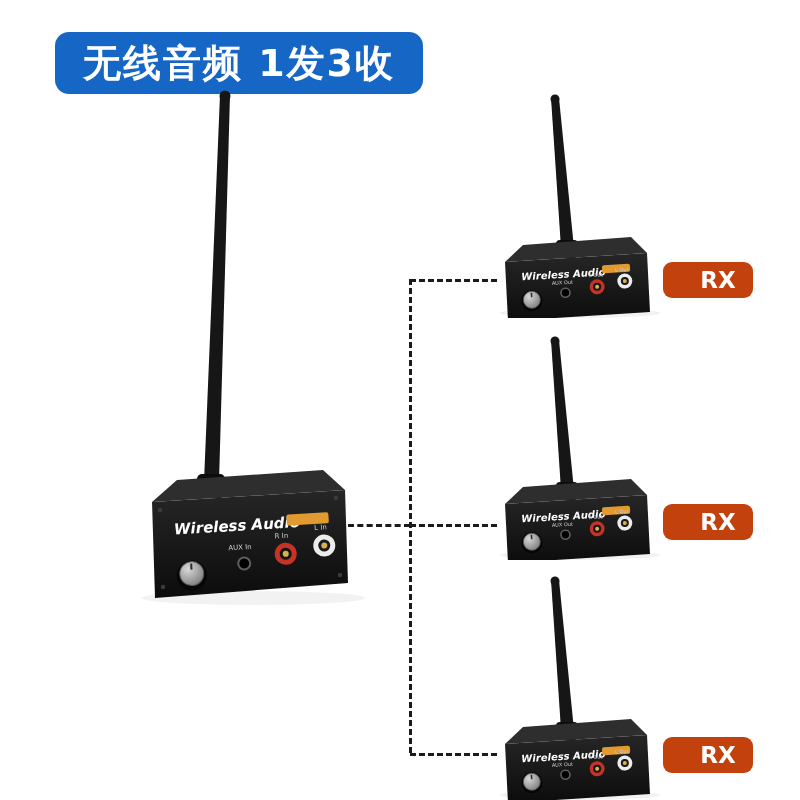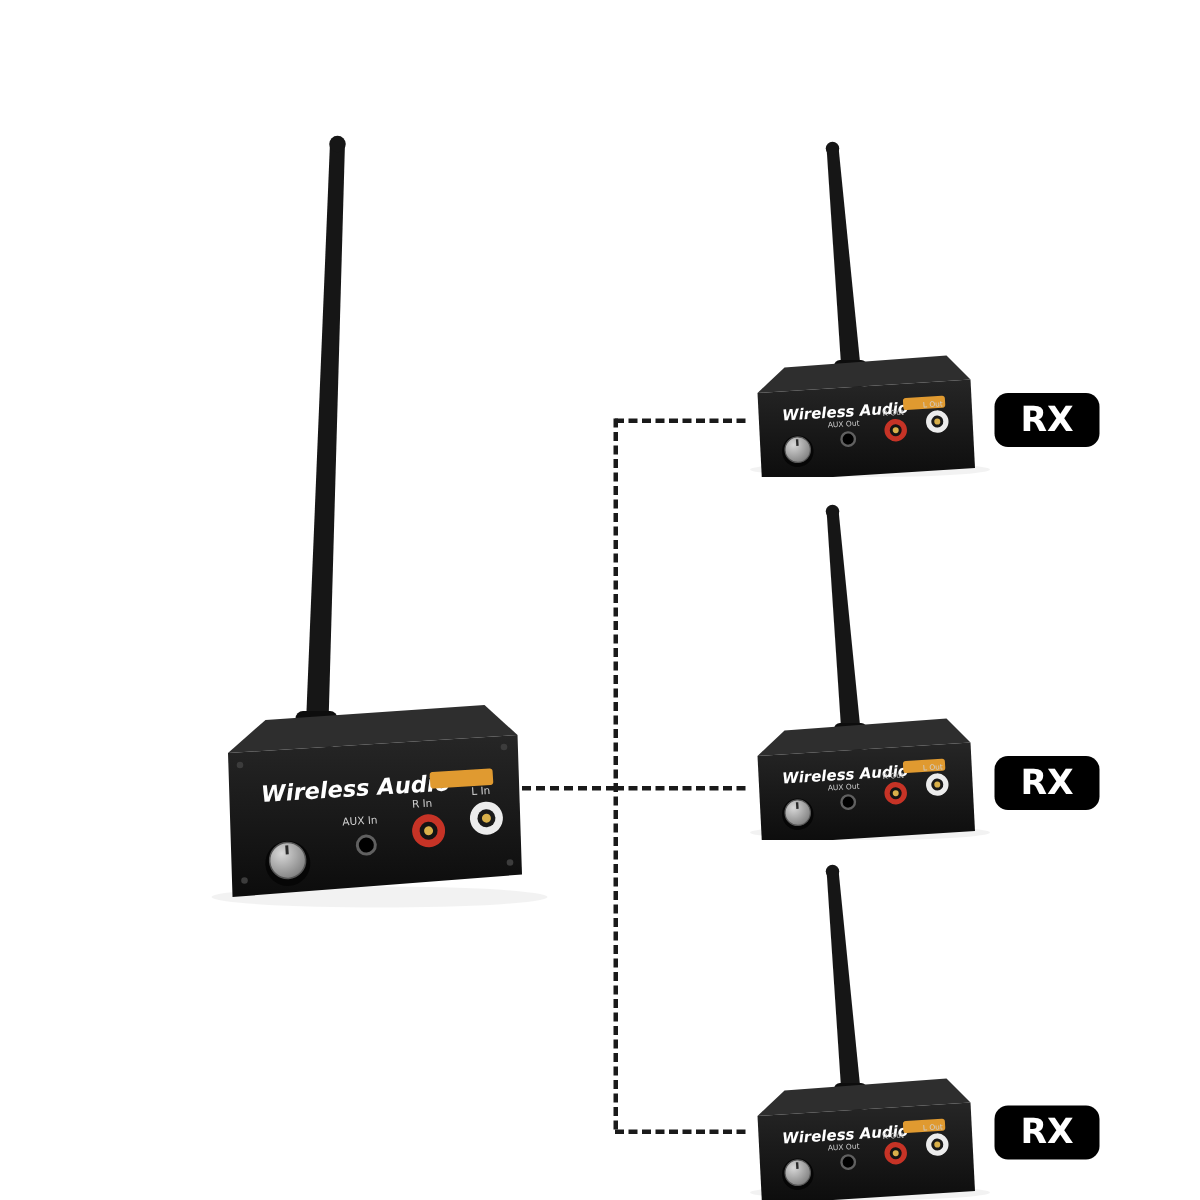--- a/index.html
+++ b/index.html
@@ -3,22 +3,22 @@
 <meta charset="utf-8">
 <style>
   html,body{margin:0;padding:0;background:#ffffff;}
   body{font-family:"DejaVu Sans","Liberation Sans",sans-serif;}
   .canvas{position:relative;width:800px;height:800px;background:#ffffff;overflow:hidden;}
 
   .banner{position:absolute;left:55px;top:32px;width:368px;height:62px;
     background:#1666c5;border-radius:14px;color:#fff;font-size:38px;font-weight:bold;
     display:flex;align-items:center;justify-content:center;letter-spacing:2px;}
 
-  .badge{position:absolute;background:#000000;color:#fff;font-weight:bold;border-radius:9px;
-    display:flex;align-items:center;justify-content:center;}
+  .badge{position:absolute;background:#c2410c;color:#fff;font-weight:bold;border-radius:9px;
+    display:flex;align-items:center;justify-content:center;padding-left:20px;}
   .badge.tx{left:56px;top:508px;width:74px;height:40px;font-size:25px;}
   .badge.r1{left:663px;top:262px;width:70px;height:36px;font-size:23px;}
   .badge.r2{left:663px;top:504px;width:70px;height:36px;font-size:23px;}
   .badge.r3{left:663px;top:737px;width:70px;height:36px;font-size:23px;}
 
   .dash{position:absolute;}
   .dash.h{border-top:3px dashed #1a1a1a;height:0;}
   .dash.v{border-left:3px dashed #1a1a1a;width:0;}
   .d-tx{left:348px;top:524px;width:62px;}
   .d-v{left:409px;top:279px;height:474px;}
@@ -78,20 +78,23 @@
           <g>
             <circle cx="130" cy="194" r="7.5" fill="#ececec"></circle>
             <circle cx="130" cy="194" r="4" fill="#1a1a1a"></circle>
             <circle cx="130" cy="194" r="2" fill="#d9b04a"></circle>
           </g>
         </g>
       </symbol>
     </defs>
   </svg>
 
+  <div class="banner">
+    <span>无线音频 1发3收</span>
+  </div>
 
   <svg class="tx-svg" viewBox="0 0 265 530">
     <ellipse cx="138" cy="520" rx="112" ry="7" fill="rgba(0,0,0,0.05)"></ellipse>
     <g>
       <polygon points="105,17 115,17 104,404 89,404" fill="#161616"></polygon>
       <circle cx="110" cy="18" r="5.5" fill="#161616"></circle>
       <rect x="82" y="396" width="28" height="24" rx="5" fill="#0d0d0d"></rect>
     </g>
     <polygon points="37,424 230,412 208,392 62,402" fill="#2e2e2e"></polygon>
     <polygon points="37,424 230,412 233,505 40,520" fill="url(#gFront)"></polygon>

